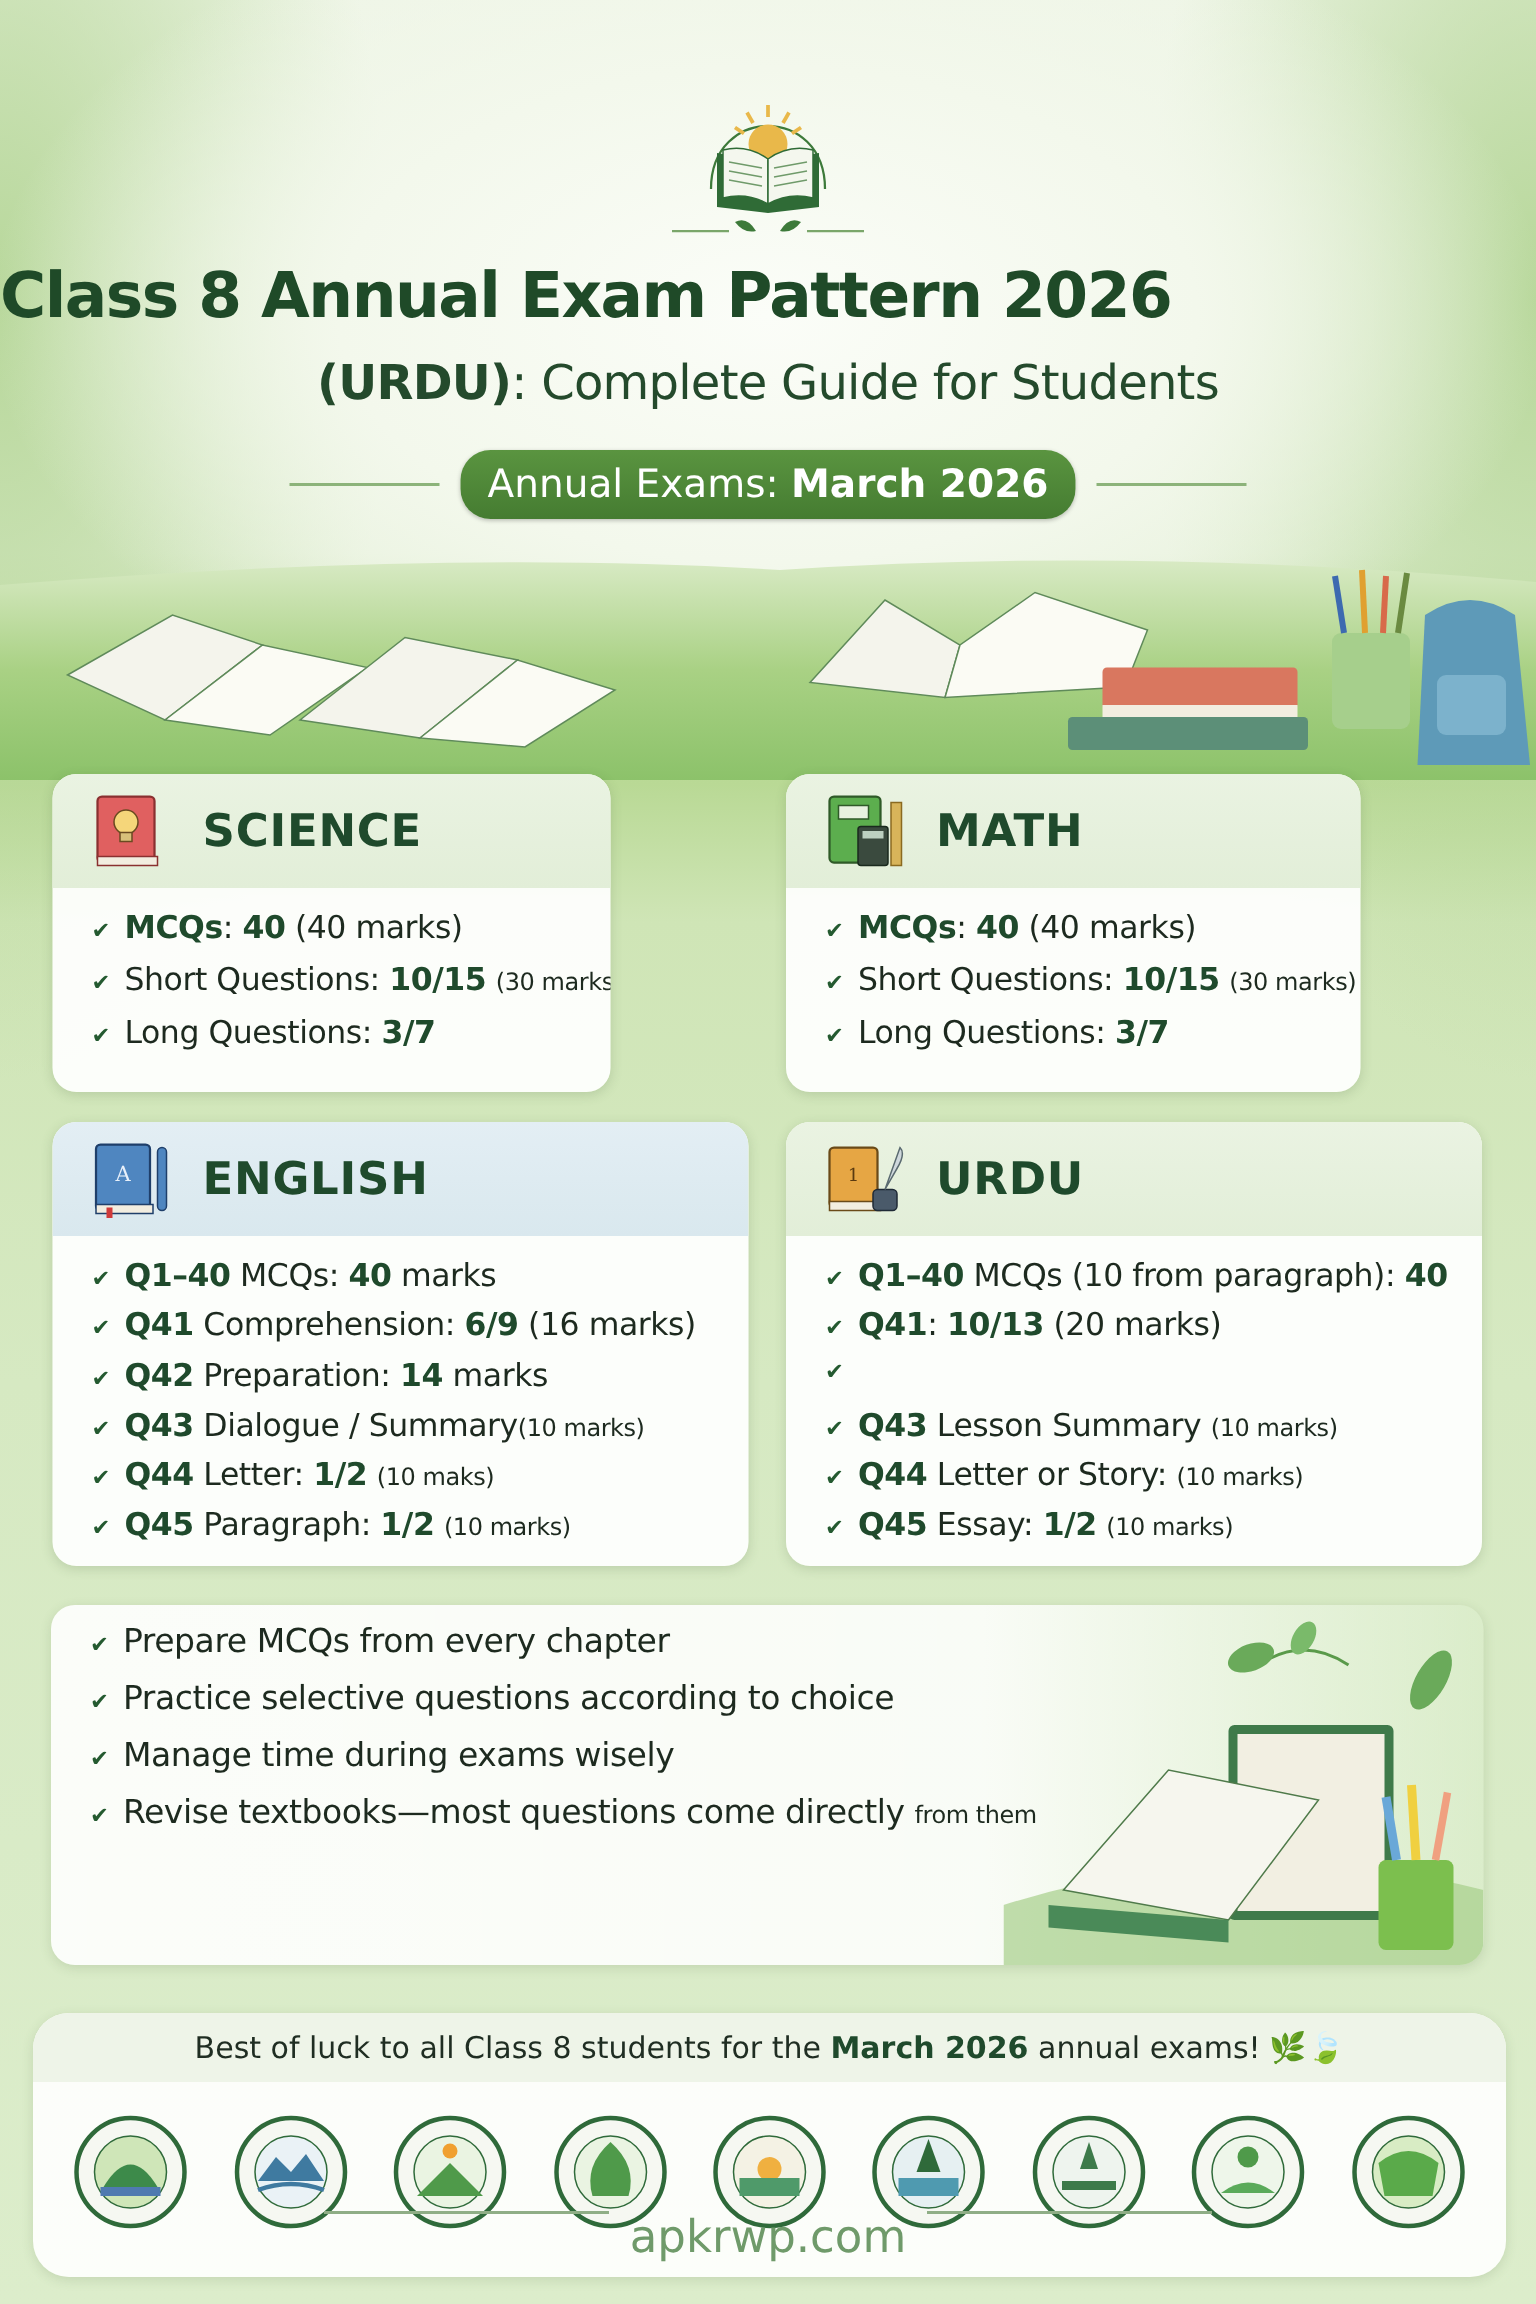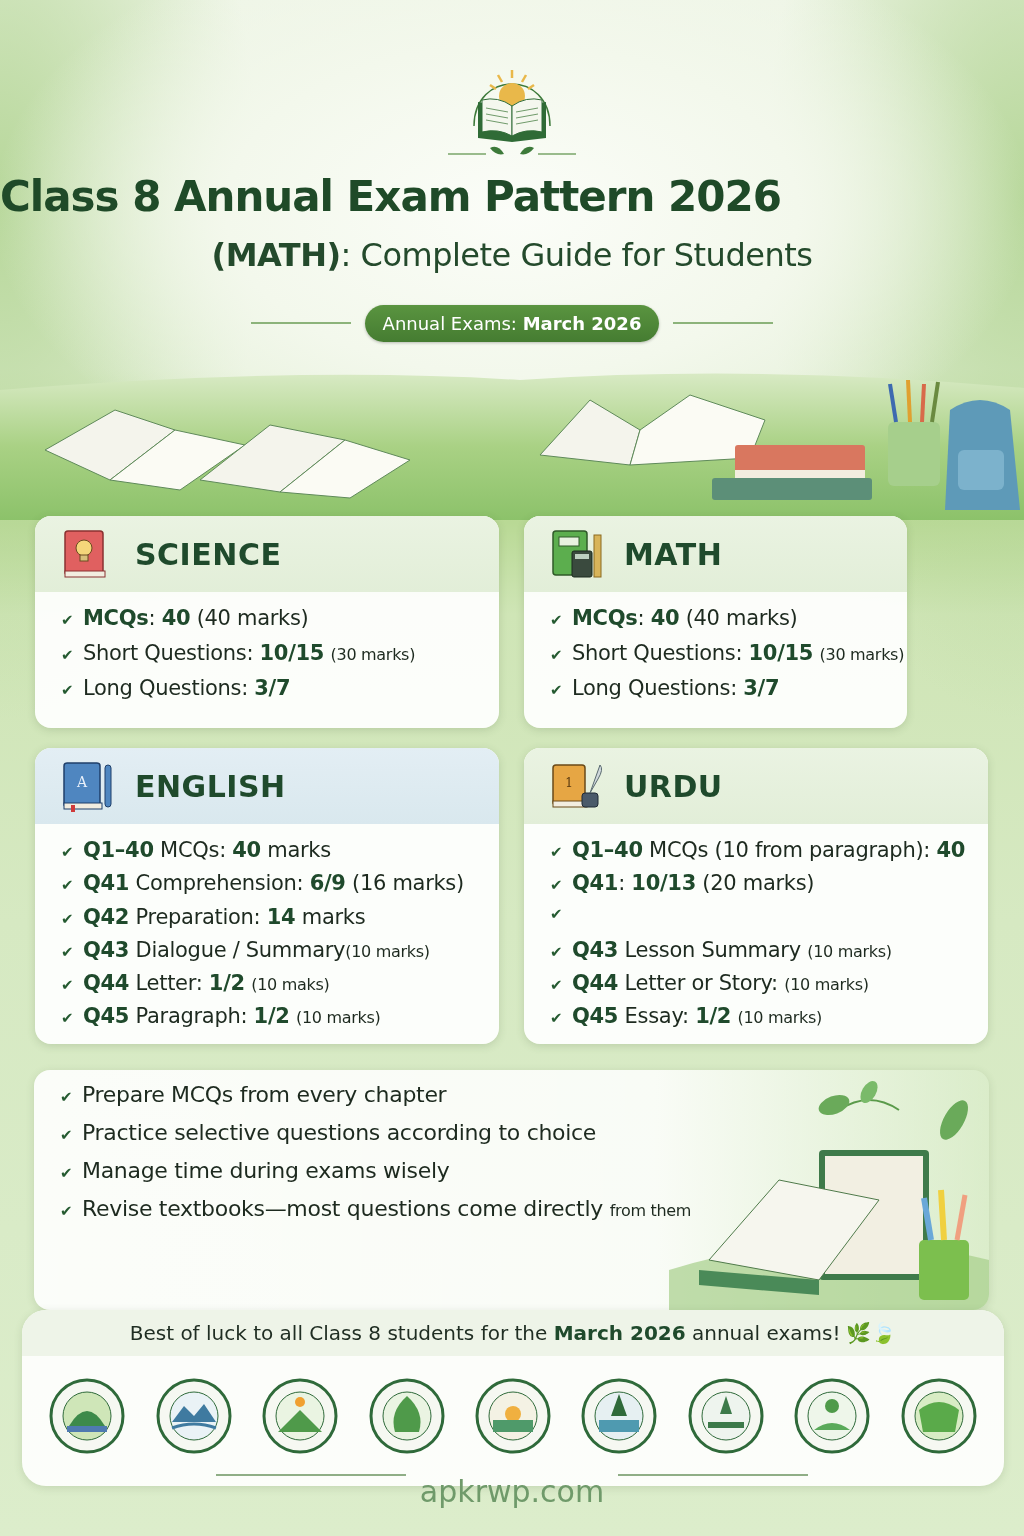--- a/index.html
+++ b/index.html
@@ -27,21 +27,21 @@
       font-size: 32px; color: #244a2c; letter-spacing: -0.5px;
     }
     .subtitle b { font-weight: bold; }
     .date-row {
       position: absolute; left: 0; right: 0; top: 298px; height: 50px;
       display: flex; justify-content: center; align-items: center; gap: 14px;
     }
     .date-rule { width: 100px; height: 2px; background: #8cb37a; }
     .date-pill {
       background: linear-gradient(180deg, #5a9440, #457c31);
-      color: #ffffff; font-size: 18px; padding: 8px 18px; border-radius: 20px;
+      color: #ffffff; font-size: 26px; padding: 8px 18px; border-radius: 20px;
       box-shadow: 0 1px 3px rgba(0,0,0,0.25);
     }
     .date-pill b { font-weight: bold; }
 
     
     .scene { position: absolute; left: 0; top: 370px; width: 1024px; height: 150px; }
 
     
     .card {
       position: absolute; background: rgba(255,255,255,0.93);
@@ -79,21 +79,21 @@
       height: 68px; display: flex; align-items: center; padding-left: 22px;
       background: linear-gradient(90deg, #e4efd9, #dcebcf 70%, rgba(220,235,207,0.3));
     }
     .advice-title { margin-left: 14px; font-weight: bold; font-size: 27px; color: #234d2c; letter-spacing: -0.5px; }
     .advice-body { padding: 12px 0 0 26px; }
     .advice .item { height: 38px; font-size: 22px; }
     .advice-art { position: absolute; right: 0; top: 0; width: 320px; height: 250px; }
 
     
     .footer-card {
-      position: absolute; left: 22px; top: 1310px; width: 982px; height: 176px;
+      position: absolute; left: 22px; top: 1342px; width: 982px; height: 176px;
       background: rgba(255,255,255,0.9); border-radius: 24px;
       box-shadow: 0 2px 8px rgba(60,90,50,0.15); overflow: hidden;
     }
     .luck {
       height: 46px; display: flex; align-items: center; justify-content: center;
       background: #eef4e8; font-size: 20px; color: #1f2d22; gap: 6px;
     }
     .luck b { color: #1f4a2c; }
     .seals { display: flex; justify-content: space-around; padding: 20px 12px 0 12px; }
     .seal { width: 88px; height: 80px; }
@@ -129,21 +129,21 @@
       <line x1="68" y1="74" x2="90" y2="70"></line>
   </g>
   <path d="M56 104 Q50 94 42 98 Q48 106 56 104 Z" fill="#3d7a3a"></path>
   <path d="M72 104 Q78 94 86 98 Q80 106 72 104 Z" fill="#3d7a3a"></path>
   <line x1="0" y1="104" x2="38" y2="104" stroke="#7aa66a" stroke-width="1.5"></line>
   <line x1="90" y1="104" x2="128" y2="104" stroke="#7aa66a" stroke-width="1.5"></line>
 </svg>
 
 <div class="title">Class 8 Annual Exam Pattern 2026</div>
 <div class="subtitle">
-  <b>(MATH)</b><span>: Complete Guide for Students</span>
+  <b>(URDU)</b><span>: Complete Guide for Students</span>
 </div>
 <div class="date-row">
   <div class="date-rule"></div>
   <div class="date-pill">
     <span>Annual Exams: </span><b>March 2026</b>
   </div>
   <div class="date-rule"></div>
 </div>
 
 <svg class="scene" viewBox="0 0 1024 150">
@@ -177,21 +177,21 @@
   <rect x="888" y="52" width="52" height="64" rx="6" fill="#a6cf8c"></rect>
   <line x1="896" y1="52" x2="890" y2="14" stroke="#3d6ab0" stroke-width="4"></line>
   <line x1="910" y1="52" x2="908" y2="10" stroke="#e0a030" stroke-width="4"></line>
   <line x1="922" y1="52" x2="924" y2="14" stroke="#d86a4a" stroke-width="4"></line>
   <line x1="932" y1="52" x2="938" y2="12" stroke="#6a8a40" stroke-width="4"></line>
 
   <path d="M950 40 Q980 20 1010 40 L1020 140 L945 140 Z" fill="#5e9ab8"></path>
   <rect x="958" y="80" width="46" height="40" rx="6" fill="#7cb2cc"></rect>
 </svg>
 
-<div class="card sci" style="left:35px;top:516px;width:464px;height:212px;">
+<div class="card sci" style="left:35px;top:516px;width:372px;height:212px;">
   <div class="card-head">
     <svg class="card-icon" viewBox="0 0 54 54">
       <rect x="4" y="4" width="38" height="44" rx="3" fill="#e06060" stroke="#8a3030" stroke-width="1.5"></rect>
       <rect x="4" y="44" width="40" height="6" fill="#f2ede0" stroke="#8a3030"></rect>
       <circle cx="23" cy="21" r="8" fill="#f5d67a" stroke="#6a4a20"></circle>
       <rect x="19" y="28" width="8" height="6" fill="#d8c07a" stroke="#6a4a20"></rect>
     </svg>
     <div class="card-title">SCIENCE</div>
   </div>
   <div class="card-body">

